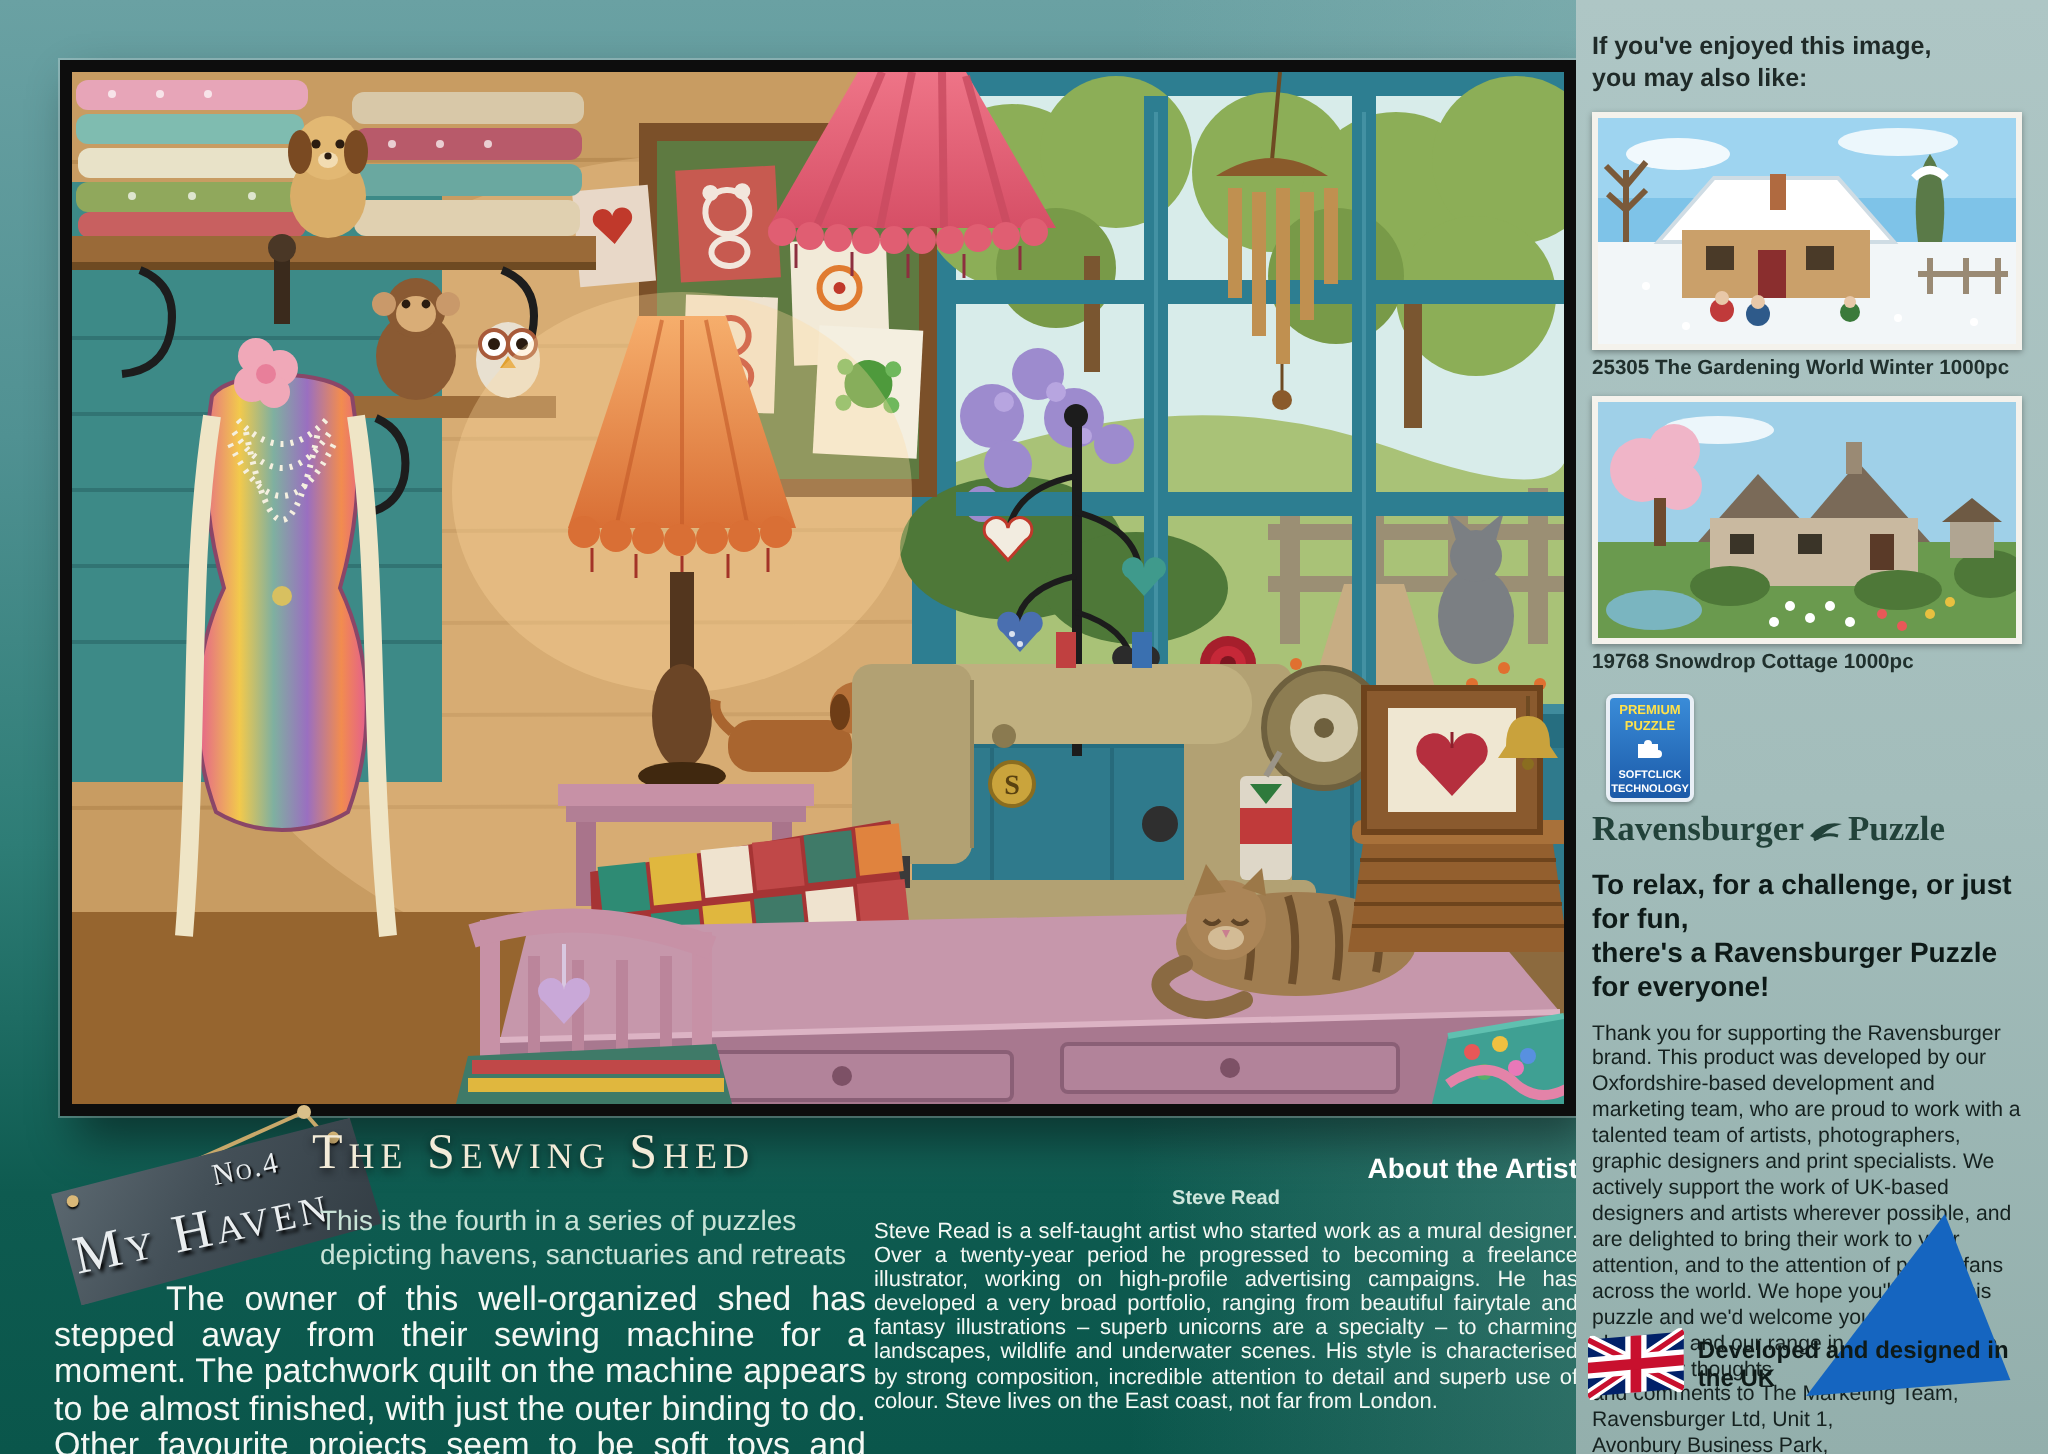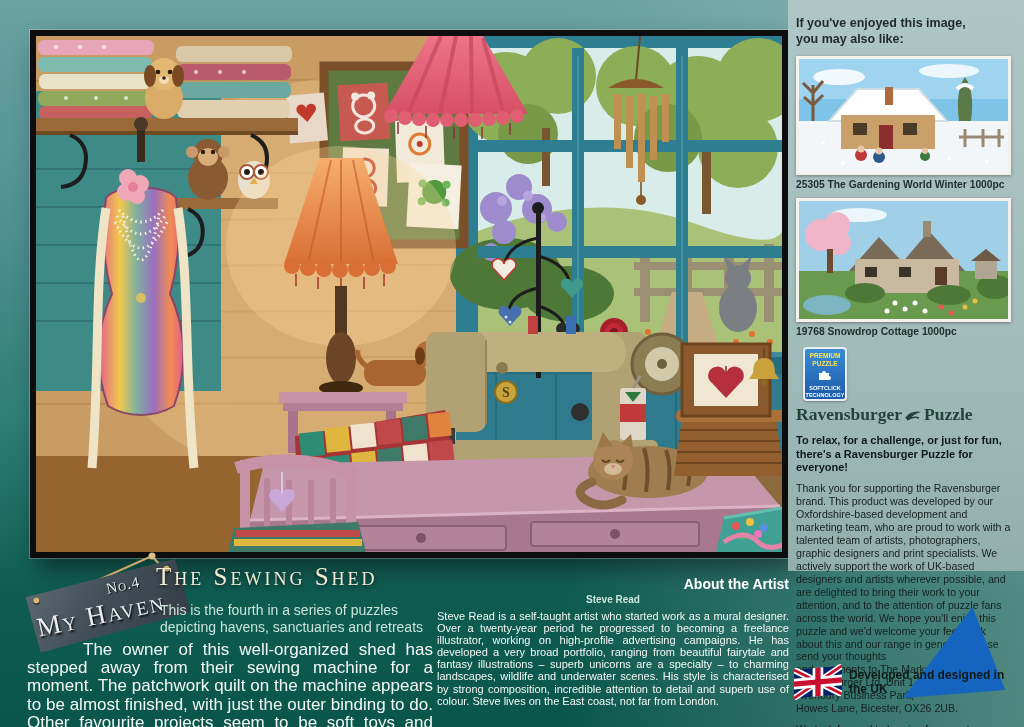--- a/index.html
+++ b/index.html
@@ -4,36 +4,36 @@
 <style>
   html,body{margin:0;padding:0;}
   .stage{
     position:relative;width:1024px;height:727px;overflow:hidden;
     font-family:"Liberation Sans",sans-serif;
     background:
       linear-gradient(to right, rgba(180,206,204,0) 0%, rgba(180,206,204,0) 55%, rgba(183,208,206,.40) 100%),
       linear-gradient(to bottom, #6aa1a3 0%, #509192 30%, #2e7d76 58%, #0e5b50 82%, #0a564b 100%);
   }
   
-  .right-panel{position:absolute;left:788px;top:0;width:236px;height:571px;
+  .right-panel{position:absolute;left:788px;top:0;width:236px;height:727px;
     background:linear-gradient(180deg,#aec6c5 0%,#a3bdbb 55%,#93afac 100%);}
   .panel-inner{position:absolute;left:8px;top:0;width:216px;}
   .suggest-intro{margin-top:16px;font-size:12.5px;font-weight:bold;color:#1f2a28;line-height:1.25;white-space:pre-line;}
   .thumb{width:209px;height:113px;border:3px solid #f4f2ec;box-shadow:0 1px 3px rgba(0,0,0,.35);display:block;background:#cfe3ea;}
   .thumb1{margin-top:9px;}
   .thumb2{margin-top:8px;height:118px;}
   .thumb-caption{font-size:10.3px;font-weight:bold;color:#20302d;margin-top:4px;}
   .count-row{display:flex;align-items:flex-start;margin-top:10px;}
   .count{font-family:"Liberation Serif",serif;font-weight:bold;font-size:47px;line-height:.88;color:#22423a;letter-spacing:2px;text-shadow:1px 1px 0 rgba(255,255,255,.35);}
   .badge{width:40px;height:50px;margin-left:7px;background:linear-gradient(180deg,#3a8cd8 0%,#1b5aa8 100%);
     border:2px solid #e9eff6;border-radius:4px;color:#fff;text-align:center;box-shadow:0 1px 2px rgba(0,0,0,.3);}
   .badge .b1{font-size:6.5px;font-weight:bold;line-height:1.15;color:#ffe24a;white-space:pre-line;padding-top:3px;}
   .badge .b2{font-size:5.5px;font-weight:bold;line-height:1.2;color:#ffffff;white-space:pre-line;}
   .wordmark{margin-top:3px;font-family:"Liberation Serif",serif;font-weight:bold;font-size:17.5px;color:#22423a;display:flex;align-items:center;}
-  .headline{margin-top:9px;font-size:11px;font-weight:bold;color:#0e1a18;line-height:1.22;white-space:pre-line;}
+  .headline{margin-top:9px;font-size:14px;font-weight:bold;color:#0e1a18;line-height:1.22;white-space:pre-line;}
   .body-copy{margin-top:8px;font-size:10.6px;color:#15211f;line-height:1.22;white-space:pre-line;}
   .closing{margin-top:8px;font-size:10.6px;color:#15211f;}
   .uk-row{position:absolute;left:794px;top:666px;display:flex;align-items:flex-end;gap:7px;}
   .uk-note{font-size:12px;font-weight:bold;color:#0e1a18;padding-bottom:2px;}
   .corner-ribbon{position:absolute;left:888px;top:600px;width:126px;height:100px;
     clip-path:polygon(12% 98%,93% 90%,67% 7%);background:#1565c0;}
   .corner-ribbon span{position:absolute;left:14px;top:66px;transform:rotate(-50deg);transform-origin:0 50%;
     color:#fff;font-weight:bold;font-size:16.5px;letter-spacing:.5px;white-space:nowrap;}
   
   .puzzle-frame{position:absolute;left:30px;top:30px;width:746px;height:516px;border:6px solid #0d0d0d;

